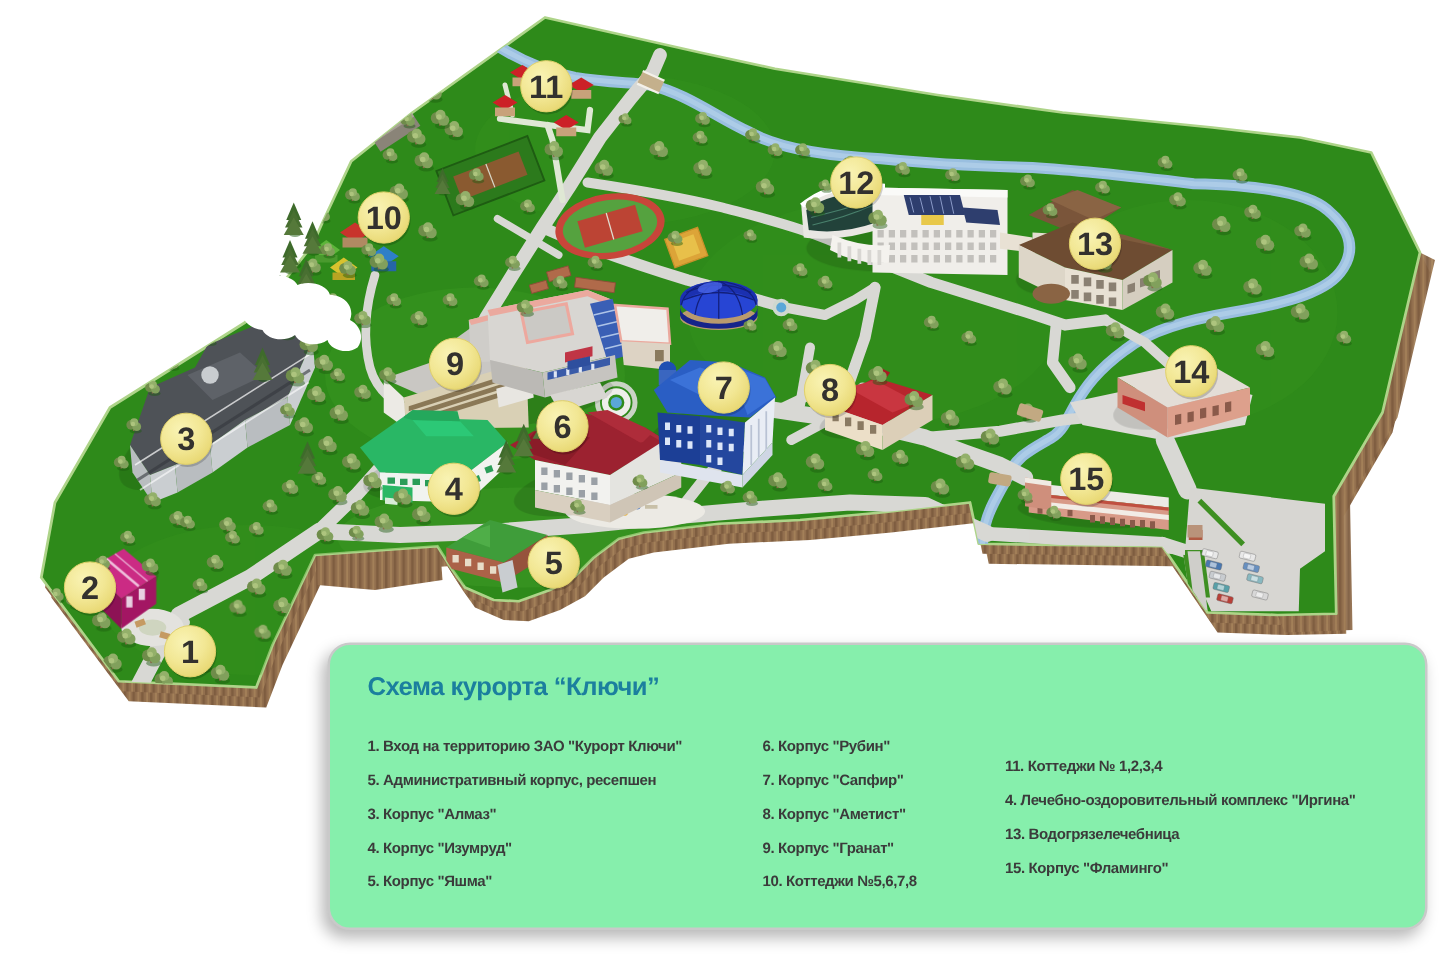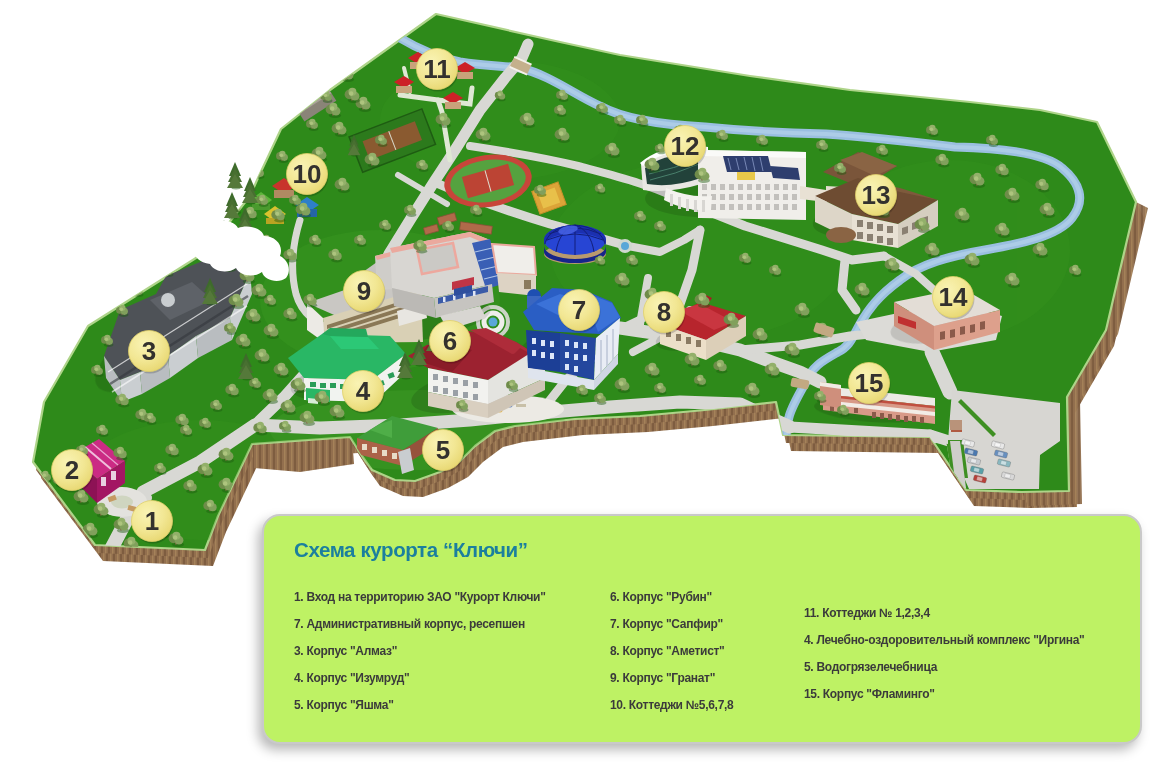--- a/index.html
+++ b/index.html
@@ -1,21 +1,21 @@
 <!DOCTYPE html>
 <html lang="ru"><head>
 <meta charset="utf-8">
 <title>Схема курорта Ключи</title>
 <style>
   html,body { margin:0; padding:0; background:#ffffff; }
   .stage { position:relative; width:1153px; height:767px; overflow:hidden;
            font-family:"Liberation Sans", sans-serif; background:#ffffff; }
   .stage svg { position:absolute; left:0; top:0; }
   .legend { position:absolute; left:262px; top:514px; width:880px; height:230px;
-            background:#bef264; border:2px solid #c9c9c9; border-radius:18px;
+            background:#86efac; border:2px solid #c9c9c9; border-radius:18px;
             box-shadow:-4px 6px 12px rgba(0,0,0,0.28); box-sizing:border-box; }
   .ltitle { position:absolute; left:30px; top:22px; color:#1b7f9e; font-size:20.5px;
             font-weight:bold; letter-spacing:-0.4px; }
   .lcol { position:absolute; color:#3b3b3b; font-size:12px; font-weight:bold;
           letter-spacing:-0.3px; line-height:27px; white-space:nowrap; }
 </style>
 </head>
 <body>
 <div class="stage">
 <svg width="1153" height="767" viewBox="0 0 1153 767">
@@ -861,35 +861,35 @@
         <text x="869" y="392" text-anchor="middle" font-size="26" font-weight="bold" fill="#33312e" font-family="Liberation Sans, sans-serif">15</text>
       </g>
 </svg>
 
 <div class="legend">
 
   <div class="ltitle">Схема курорта “Ключи”</div>
 
   <div class="lcol" style="left:30px; top:68px;">
     <div>1. Вход на территорию ЗАО "Курорт Ключи"</div>
-    <div>7. Административный корпус, ресепшен</div>
+    <div>5. Административный корпус, ресепшен</div>
     <div>3. Корпус "Алмаз"</div>
     <div>4. Корпус "Изумруд"</div>
     <div>5. Корпус "Яшма"</div>
   </div>
 
   <div class="lcol" style="left:346px; top:68px;">
     <div>6. Корпус "Рубин"</div>
     <div>7. Корпус "Сапфир"</div>
     <div>8. Корпус "Аметист"</div>
     <div>9. Корпус "Гранат"</div>
     <div>10. Коттеджи №5,6,7,8</div>
   </div>
 
   <div class="lcol" style="left:540px; top:84px;">
     <div>11. Коттеджи № 1,2,3,4</div>
     <div>4. Лечебно-оздоровительный комплекс "Иргина"</div>
-    <div>5. Водогрязелечебница</div>
+    <div>13. Водогрязелечебница</div>
     <div>15. Корпус "Фламинго"</div>
   </div>
 </div>
 
 </div>
 
 </body></html>

